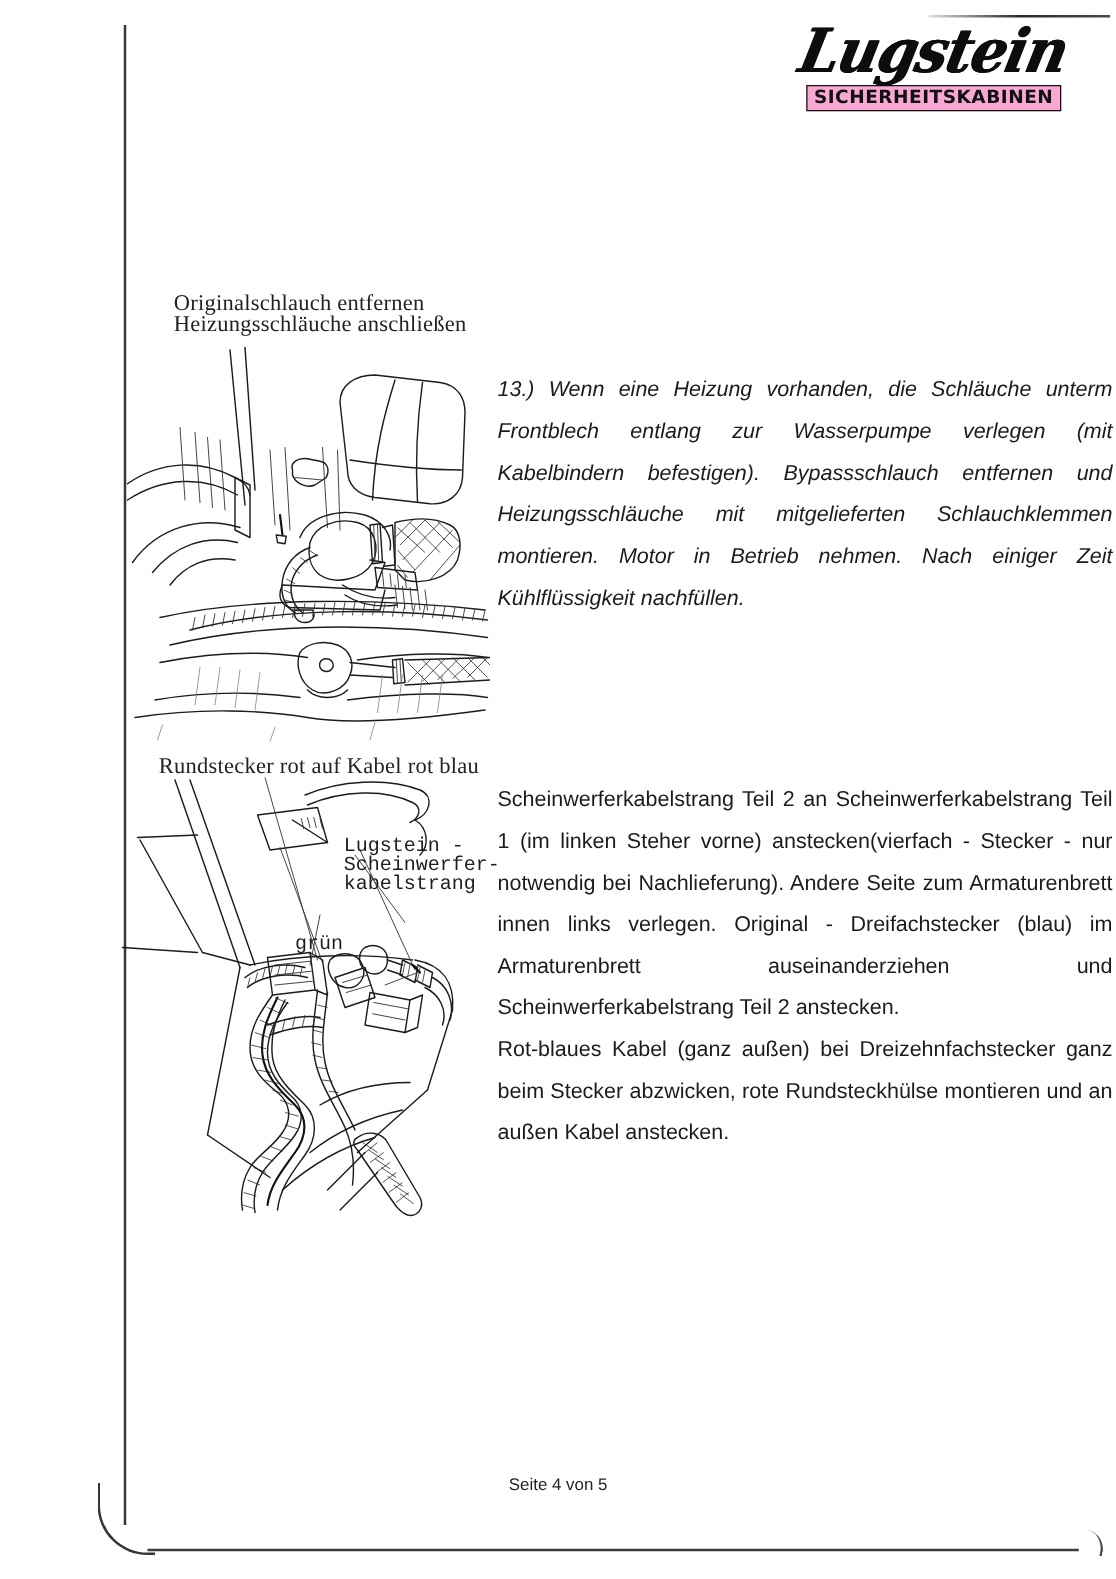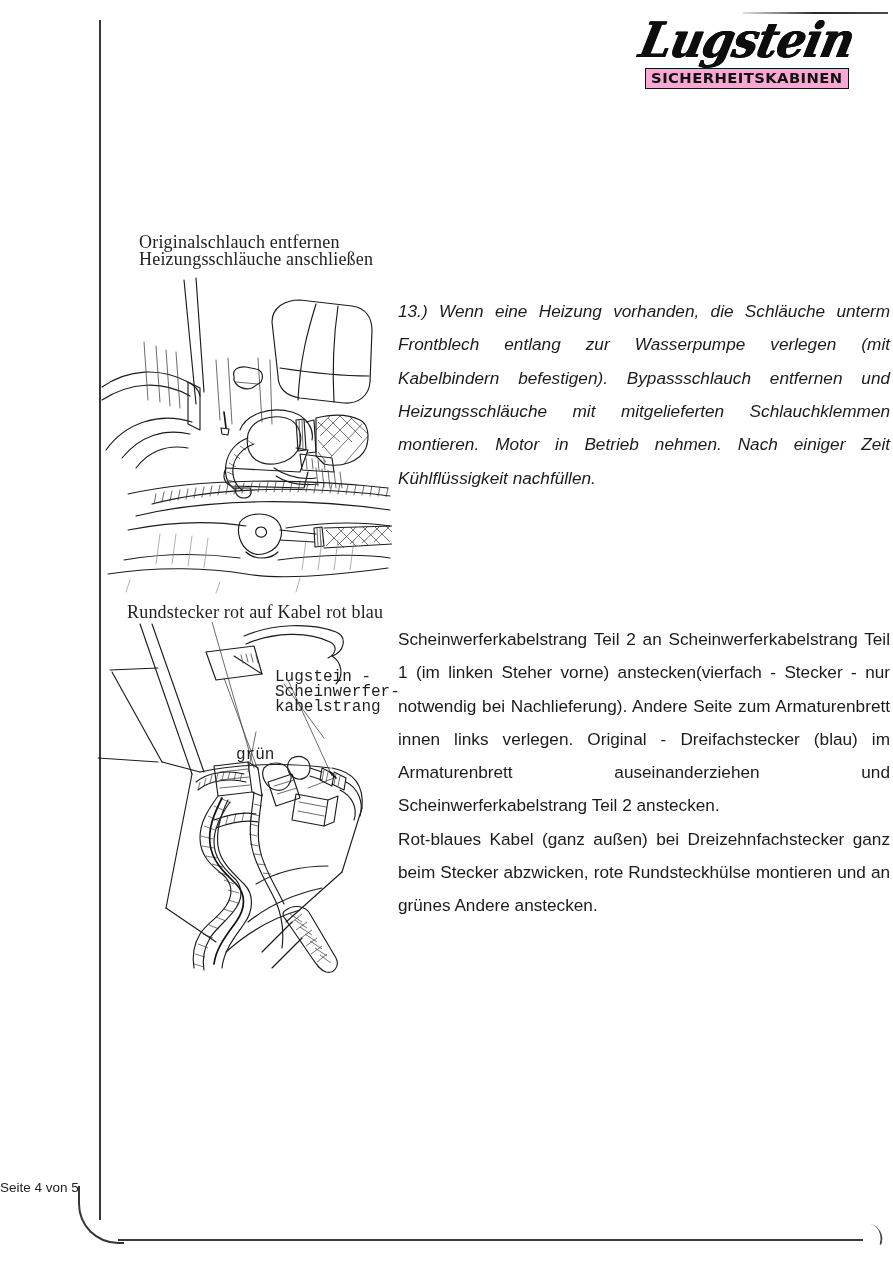--- a/index.html
+++ b/index.html
@@ -161,21 +161,21 @@
     font-weight: bold;
     color: #181818;
   }
 
   
   #page-footer {
     position: absolute;
     left: 0;
     top: 1180px;
     width: 893px;
-    text-align: left;
+    text-align: center;
     font-family: "Liberation Sans", sans-serif;
     font-size: 13.5px;
     color: #232323;
   }
 
   svg { display: block; }
   .ln { fill: none; stroke: #1c1c1c; stroke-width: 1.15; stroke-linecap: round; stroke-linejoin: round; }
   .ln-thin { fill: none; stroke: #3a3a3a; stroke-width: .75; stroke-linecap: round; }
   .ln-faint { fill: none; stroke: #7a7a7a; stroke-width: .6; stroke-linecap: round; }
   .ln-bold { fill: none; stroke: #121212; stroke-width: 1.7; stroke-linecap: round; stroke-linejoin: round; }
@@ -543,18 +543,18 @@
 Scheinwerfer-
 kabelstrang</div>
 <div class="fig-inline-label" id="label-gruen">grün</div>
 
 <div id="body-column">
 
   <p class="para" id="para-13">13.) Wenn eine Heizung vorhanden, die Schläuche unterm Frontblech entlang zur Wasserpumpe verlegen (mit Kabelbindern befestigen). Bypassschlauch entfernen und Heizungsschläuche mit mitgelieferten Schlauchklemmen montieren. Motor in Betrieb nehmen. Nach einiger Zeit Kühlflüssigkeit nachfüllen.</p>
 
   <div id="para-14-block">
     <p class="para para-tight" style="margin:0;">Scheinwerferkabelstrang Teil 2 an Scheinwerferkabelstrang Teil 1 (im linken Steher vorne) anstecken(vierfach - Stecker - nur notwendig bei Nachlieferung). Andere Seite zum Armaturenbrett innen links verlegen. Original - Dreifachstecker (blau) im Armaturenbrett auseinanderziehen und Scheinwerferkabelstrang Teil 2 anstecken.</p>
-    <p class="para para-tight" style="margin:0;">Rot-blaues Kabel (ganz außen) bei Dreizehnfachstecker ganz beim Stecker abzwicken, rote Rundsteckhülse montieren und an grünes Andere  anstecken.</p>
+    <p class="para para-tight" style="margin:0;">Rot-blaues Kabel (ganz außen) bei Dreizehnfachstecker ganz beim Stecker abzwicken, rote Rundsteckhülse montieren und an außen Kabel  anstecken.</p>
   </div>
 
 </div>
 
 <div id="page-footer">Seite 4 von 5</div>
 
 </body></html>

